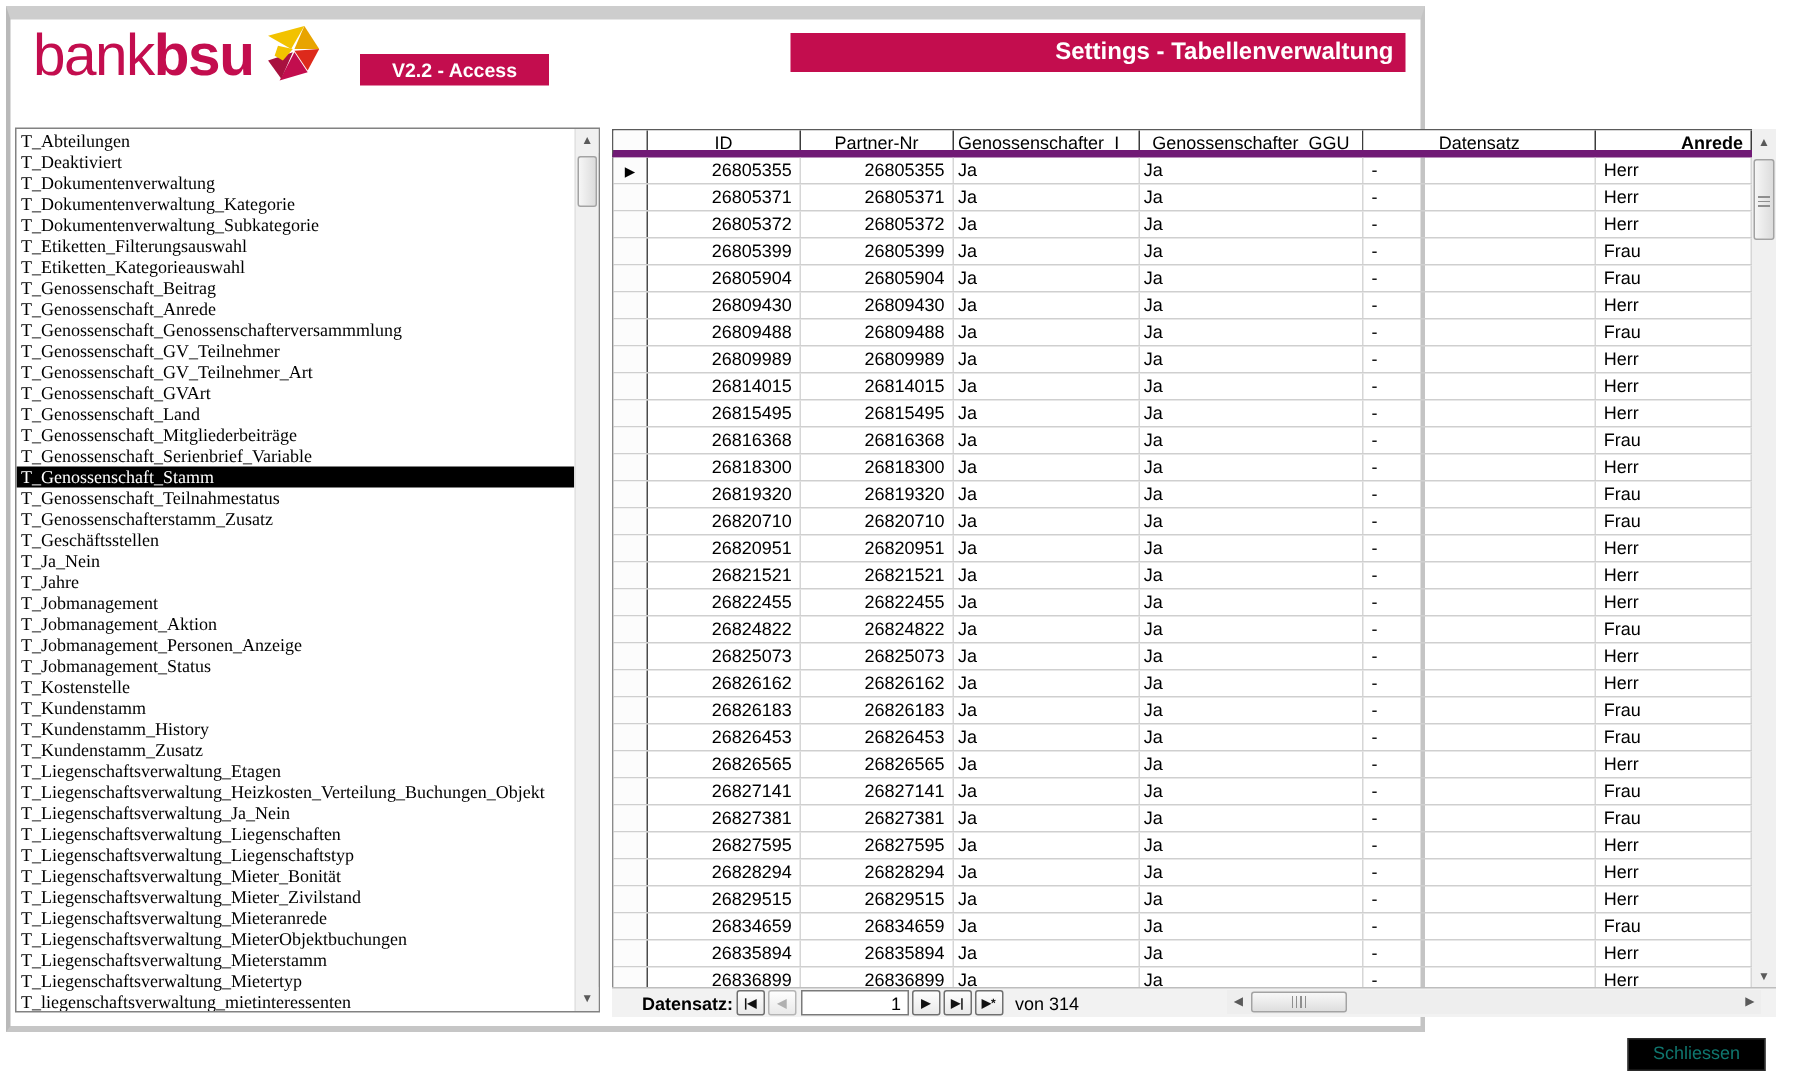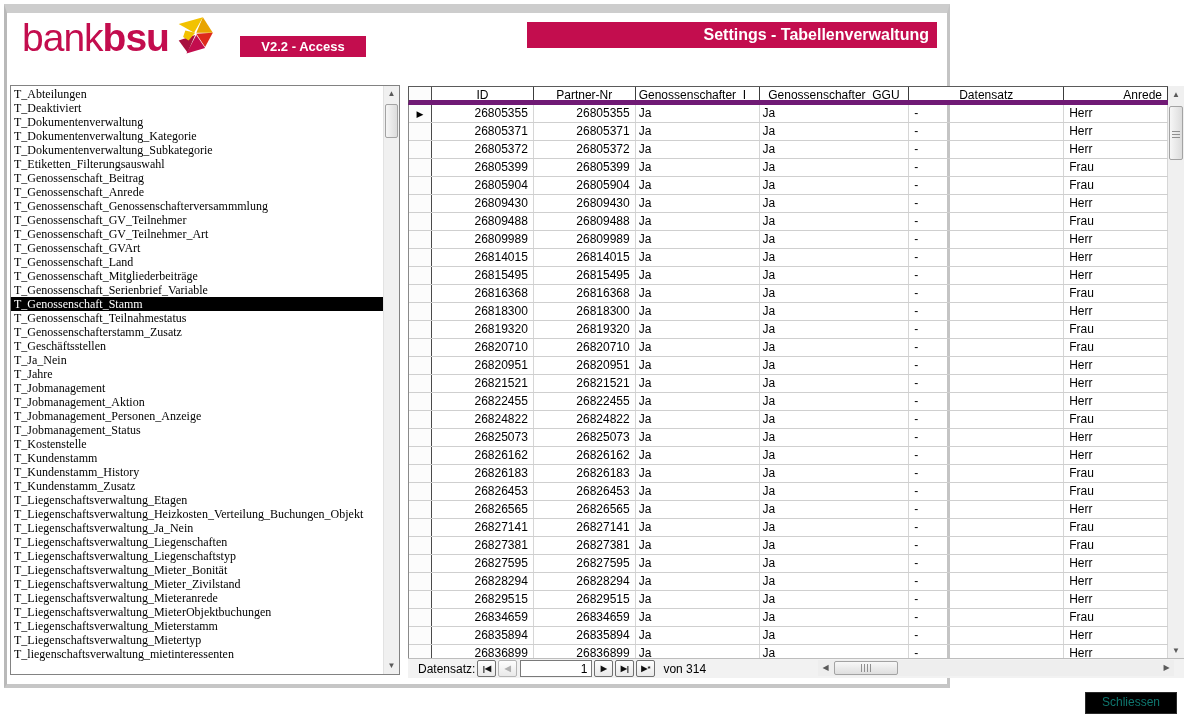--- a/index.html
+++ b/index.html
@@ -46,26 +46,26 @@
   .sel{width:23px;background:#fcfcfc;border-right:1px solid #4a4a4a;display:flex;align-items:center;justify-content:center;}
   .cur-arrow{font-size:9px;line-height:16px;color:#000;}
   .c0{width:102px;text-align:right;padding-right:5px;}
   .c1{width:102px;text-align:right;padding-right:5px;}
   .c2{width:124px;text-align:left;padding-left:3px;}
   .c3{width:150px;text-align:left;padding-left:3px;}
   .c4{width:155px;text-align:left;padding-left:5px;}
   .c5{width:104px;text-align:left;padding-left:5px;}
   .ghead .c0,.ghead .c1,.ghead .c3,.ghead .c4{text-align:center;padding:0;}
   .ghead .c2{text-align:left;padding-left:3px;}
-  .ghead .c5{text-align:right;padding-right:5px;}
+  .ghead .c5{text-align:right;padding-right:5px;font-weight:bold;}
   .grid-vscroll{position:absolute;right:0;top:0;width:16px;height:573px;background:#f0f0f0;}
   
   .navbar{position:absolute;left:0;bottom:0;width:776px;height:19px;background:#f2f2f2;
           border-top:1px solid #bdbdbd;display:flex;align-items:center;font-size:12px;}
-  .nav-label{margin-left:10px;}
+  .nav-label{margin-left:20px;font-weight:bold;}
   .nav-btn{height:17px;min-width:19px;margin-left:2px;box-sizing:border-box;border:1px solid #707070;
            border-radius:2px;background:linear-gradient(180deg,#fefefe,#e9e9e9);font-size:8px;font-weight:bold;
            line-height:15px;text-align:center;padding:0 2px;color:#111;}
   .nav-btn.disabled{border-color:#b5b5b5;color:#b0b0b0;}
   .nav-input{width:72px;height:17px;margin-left:3px;box-sizing:border-box;border:1px solid #7a7a7a;
              font-size:12px;text-align:right;padding:0 4px 0 2px;font-family:"Liberation Sans",sans-serif;}
   .nav-of{margin-left:8px;}
   .hscroll{position:absolute;left:410px;top:1px;width:356px;height:16px;background:#eeeeee;}
   .hs-btn{position:absolute;top:0;width:15px;height:16px;color:#5a5a5a;font-size:8px;text-align:center;line-height:16px;}
   
@@ -93,20 +93,21 @@
     <div class="titlebar">Settings - Tabellenverwaltung</div>
 
     <div class="listbox">
       <div class="list-items" id="list-items">
           <div class="list-item">T_Abteilungen</div>
           <div class="list-item">T_Deaktiviert</div>
           <div class="list-item">T_Dokumentenverwaltung</div>
           <div class="list-item">T_Dokumentenverwaltung_Kategorie</div>
           <div class="list-item">T_Dokumentenverwaltung_Subkategorie</div>
           <div class="list-item">T_Etiketten_Filterungsauswahl</div>
+          <div class="list-item">T_Etiketten_Kategorieauswahl</div>
           <div class="list-item">T_Genossenschaft_Beitrag</div>
           <div class="list-item">T_Genossenschaft_Anrede</div>
           <div class="list-item">T_Genossenschaft_Genossenschafterversammmlung</div>
           <div class="list-item">T_Genossenschaft_GV_Teilnehmer</div>
           <div class="list-item">T_Genossenschaft_GV_Teilnehmer_Art</div>
           <div class="list-item">T_Genossenschaft_GVArt</div>
           <div class="list-item">T_Genossenschaft_Land</div>
           <div class="list-item">T_Genossenschaft_Mitgliederbeiträge</div>
           <div class="list-item">T_Genossenschaft_Serienbrief_Variable</div>
           <div class="list-item selected">T_Genossenschaft_Stamm</div>

